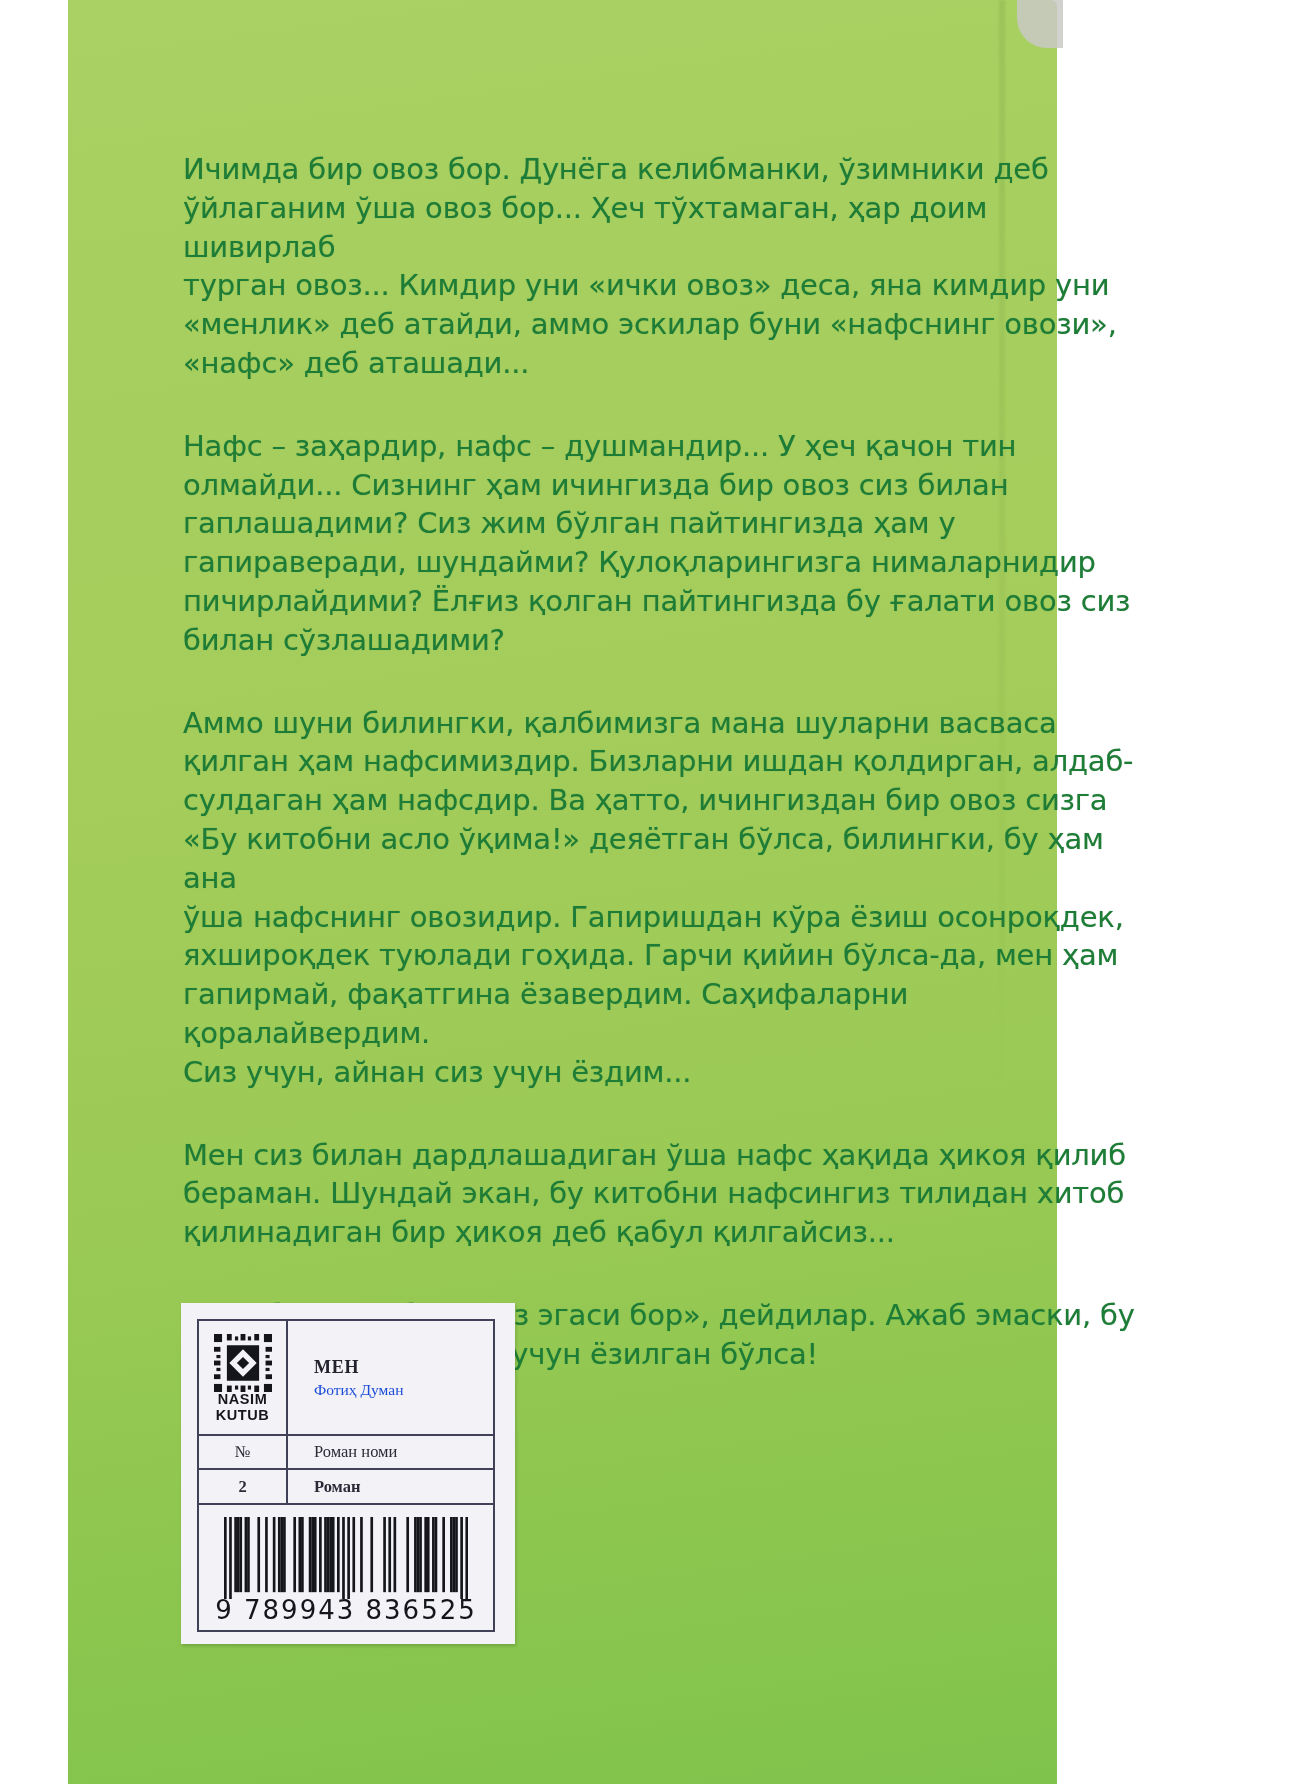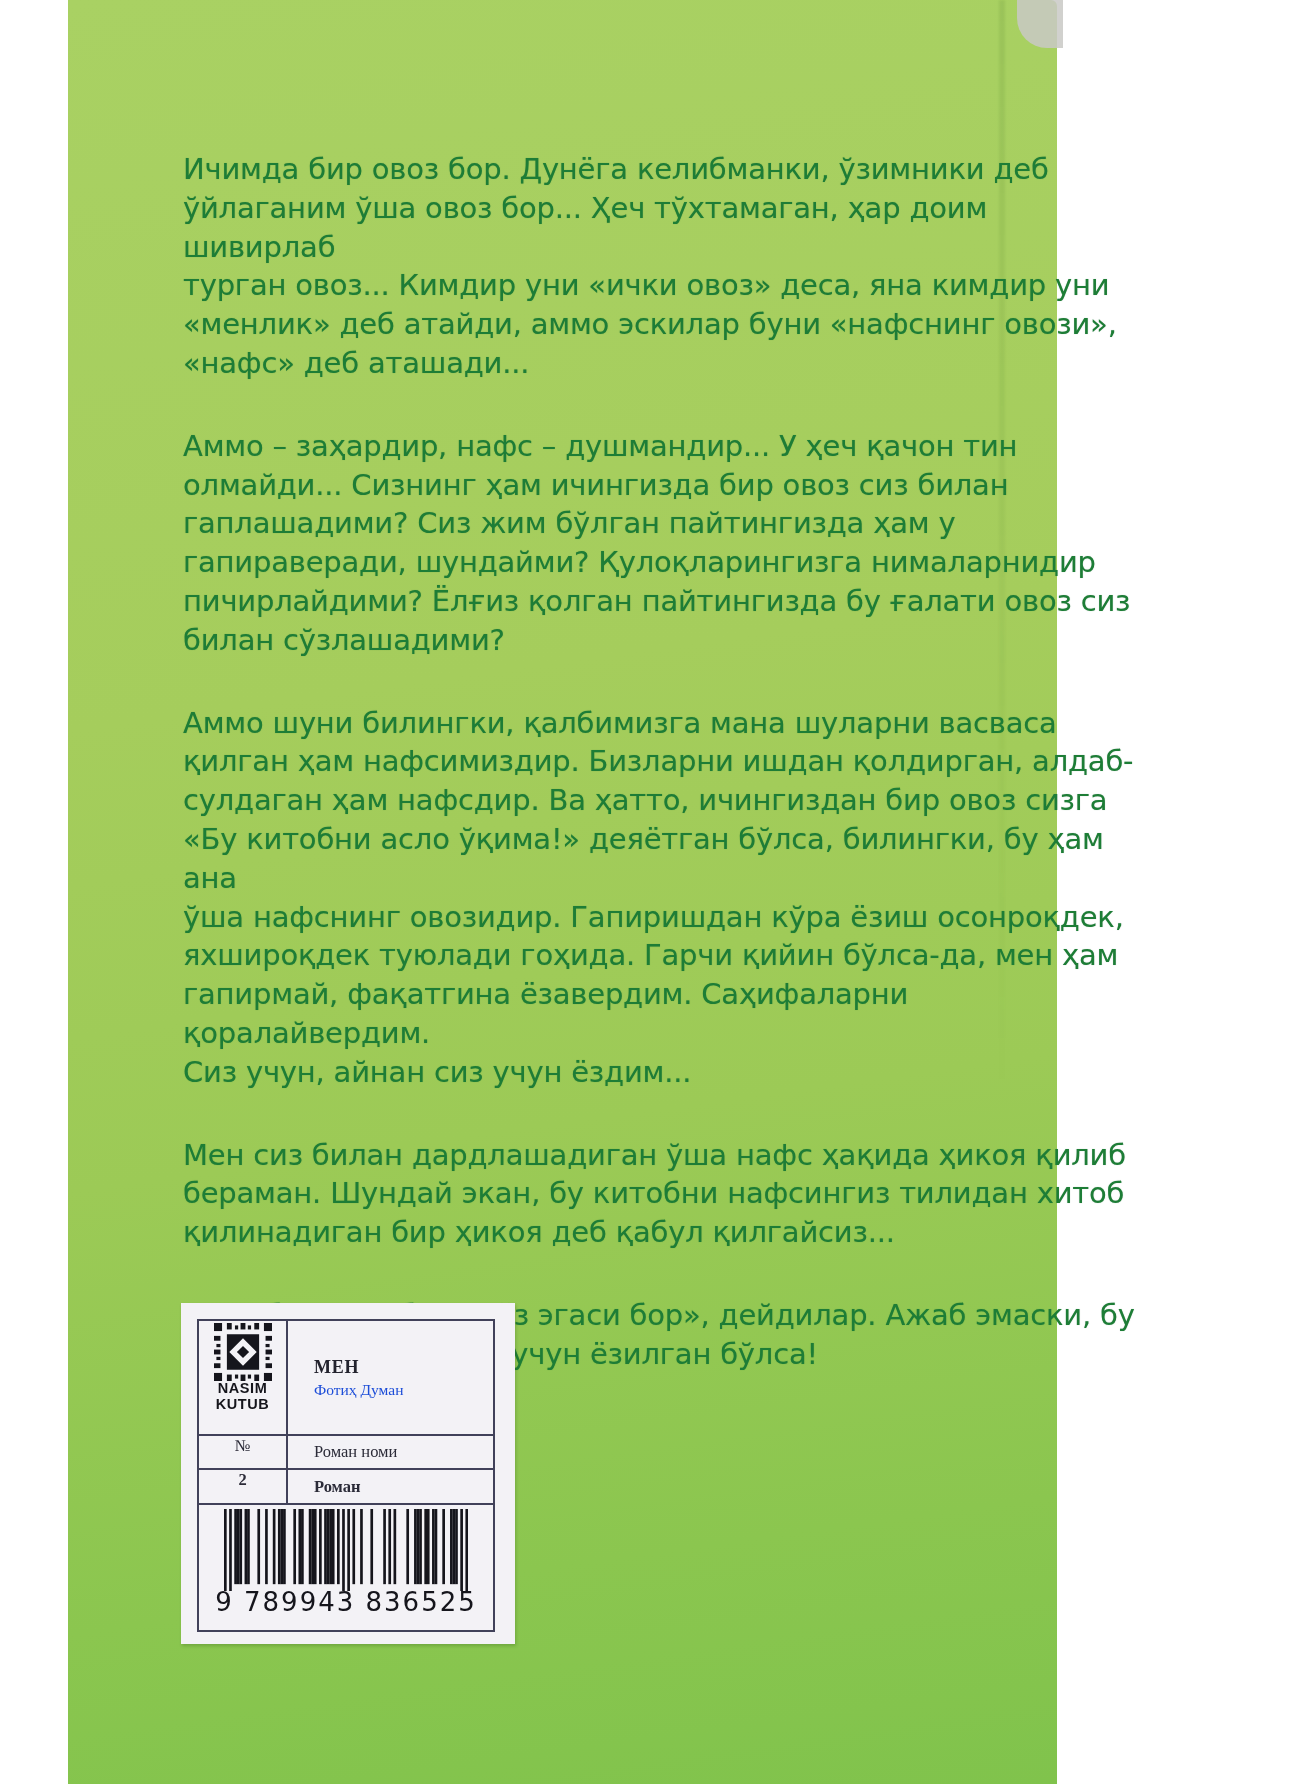--- a/index.html
+++ b/index.html
@@ -44,21 +44,21 @@
     position:absolute;left:16px;top:16px;width:298px;height:313px;
     border:2px solid #41415a;box-sizing:border-box;
     color:#23232e;
   }
   .lrow{display:flex;border-bottom:2px solid #41415a;box-sizing:border-box;}
   .lrow1{height:115px;}
   .lrow2{height:34px;}
   .lrow3{height:35px;}
   .lcell-left{
     width:89px;border-right:2px solid #41415a;box-sizing:border-box;
-    display:flex;flex-direction:column;align-items:center;
+    display:flex;flex-direction:column;align-items:center;justify-content:center;
     flex:none;
   }
   .lcell-right{
     flex:1;display:flex;flex-direction:column;justify-content:center;
     padding-left:26px;box-sizing:border-box;
   }
   .logo-mark{width:58px;height:58px;margin-top:2px;}
   .logo-word{
     font-family:"Liberation Sans", sans-serif;font-weight:bold;
     font-size:14.5px;line-height:15.5px;letter-spacing:.6px;color:#15151c;
@@ -69,21 +69,21 @@
     font-size:18px;letter-spacing:.8px;color:#23232e;
   }
   .book-author{
     font-family:Liberation Serif, serif;
     font-size:15.5px;margin-top:3px;color:#1d4ed8;
   }
   .cell-serif{font-family:"Liberation Serif", serif;font-size:16.5px;color:#2b2b38;}
   .cell-serif.bold{font-weight:bold;}
   .lbarcode{
     height:120px;display:flex;flex-direction:column;align-items:center;
-    padding-top:4px;box-sizing:border-box;
+    padding-top:4px;box-sizing:border-box;justify-content:flex-end;
   }
   .barcode-svg{width:244px;height:82px;fill:#15151c;}
   .isbn{
     font-family:"DejaVu Sans", sans-serif;
     font-size:26px;letter-spacing:2px;color:#15151c;margin-top:-4px;
     white-space:nowrap;
   }
 </style>
 </head>
 <body>
@@ -91,21 +91,21 @@
 <div class="cover">
   <div class="corner-shade"></div>
   <div class="crease"></div>
 
   <div class="blurb">
     <p>Ичимда бир овоз бор. Дунёга келибманки, ўзимники деб
 ўйлаганим ўша овоз бор... Ҳеч тўхтамаган, ҳар доим шивирлаб
 турган овоз... Кимдир уни «ички овоз» деса, яна кимдир уни
 «менлик» деб атайди, аммо эскилар буни «нафснинг овози»,
 «нафс» деб аташади...</p>
-    <p>Аммо – заҳардир, нафс – душмандир... У ҳеч қачон тин
+    <p>Нафс – заҳардир, нафс – душмандир... У ҳеч қачон тин
 олмайди... Сизнинг ҳам ичингизда бир овоз сиз билан
 гаплашадими? Сиз жим бўлган пайтингизда ҳам у
 гапираверади, шундайми? Қулоқларингизга нималарнидир
 пичирлайдими? Ёлғиз қолган пайтингизда бу ғалати овоз сиз
 билан сўзлашадими?</p>
     <p>Аммо шуни билингки, қалбимизга мана шуларни васваса
 қилган ҳам нафсимиздир. Бизларни ишдан қолдирган, алдаб-
 сулдаган ҳам нафсдир. Ва ҳатто, ичингиздан бир овоз сизга
 «Бу китобни асло ўқима!» деяётган бўлса, билингки, бу ҳам ана
 ўша нафснинг овозидир. Гапиришдан кўра ёзиш осонроқдек,

